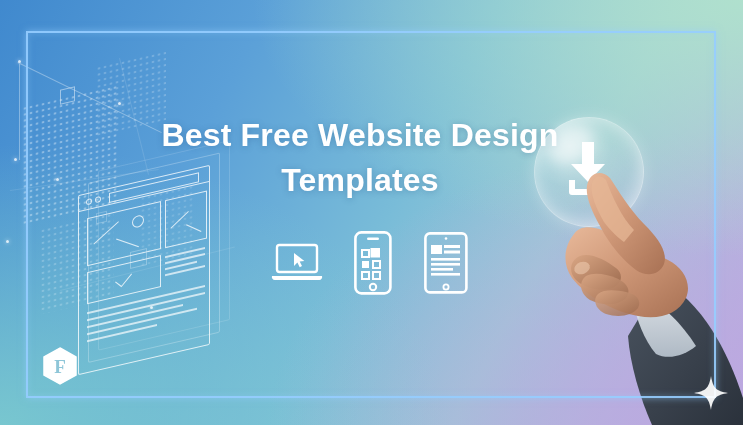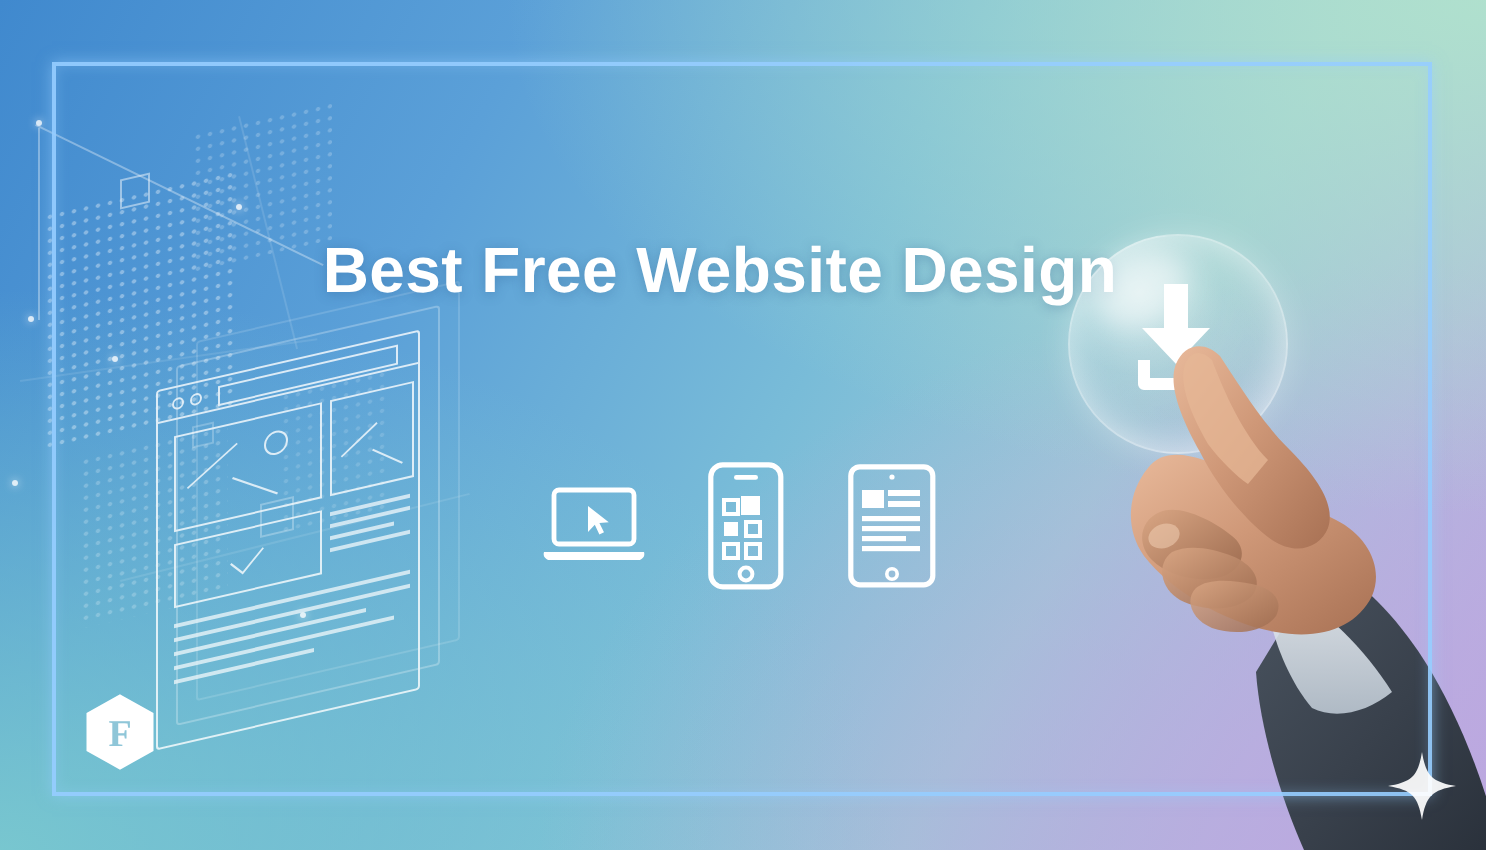--- a/index.html
+++ b/index.html
@@ -160,20 +160,21 @@
         <div class="wire-line" style="left:8px;top:125px;width:118px;"></div>
         <div class="wire-line" style="left:8px;top:132px;width:96px;"></div>
         <div class="wire-line" style="left:8px;top:139px;width:110px;"></div>
         <div class="wire-line" style="left:8px;top:146px;width:70px;"></div>
       </div>
     </div>
   </div>
 
   <div class="headline">
     <div>Best Free Website Design</div>
+    <div>Templates</div>
   </div>
 
   <div class="devices">
 
     <div class="dev" style="left:5px;top:14px;">
       <svg width="54" height="42" viewBox="0 0 54 42" fill="none">
         <rect x="7" y="3" width="40" height="27" rx="2.5" stroke="#ffffff" stroke-width="2.4"></rect>
         <path d="M2 34 h50 a3 3 0 0 1 -3 4 H5 a3 3 0 0 1 -3 -4 Z" fill="#ffffff"></path>
         <path d="M24 11 l0 13 l3.4 -3.6 l2.3 4.8 l2.3 -1.1 l-2.3 -4.6 l4.7 -0.4 Z" fill="#ffffff"></path>
       </svg>

